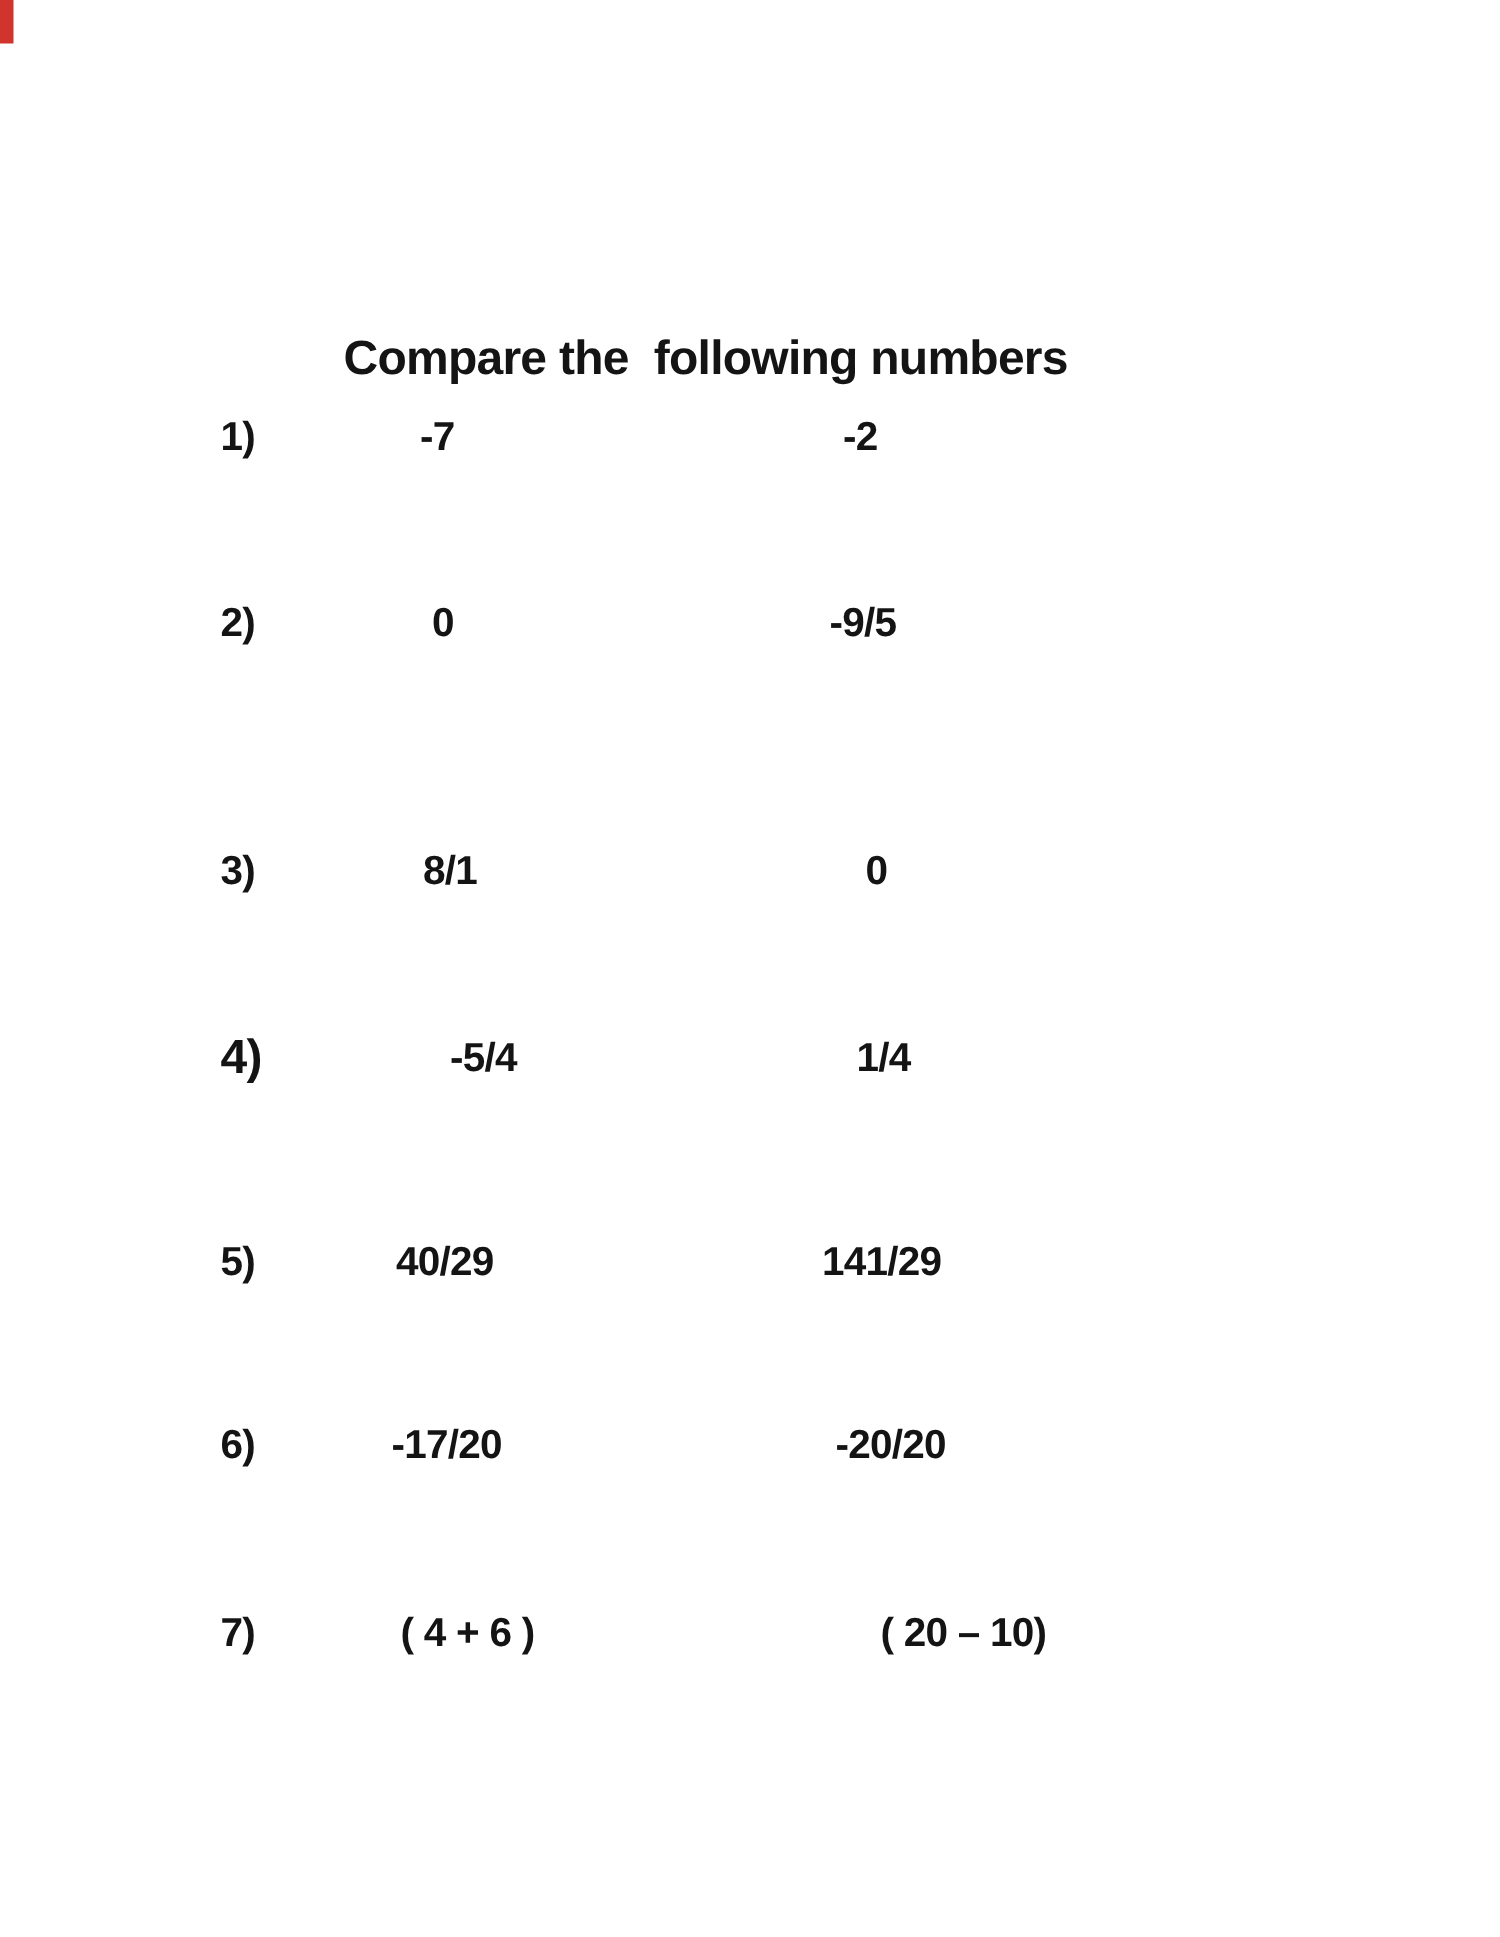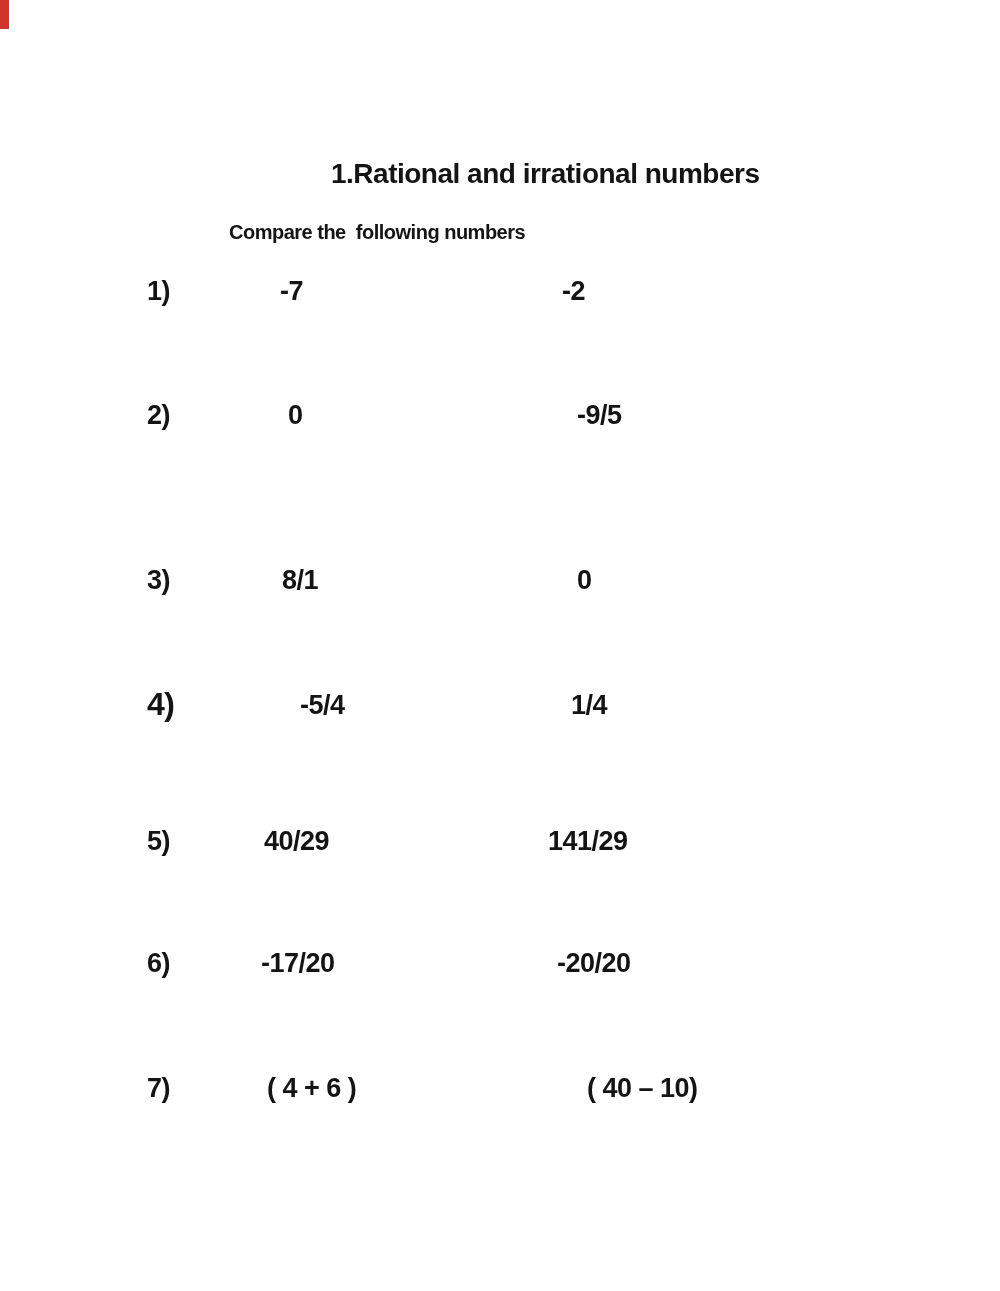--- a/index.html
+++ b/index.html
@@ -24,21 +24,21 @@
     font-size: 28px;
     font-weight: bold;
     letter-spacing: -0.5px;
     line-height: 1;
     white-space: pre;
   }
   .subtitle {
     position: absolute;
     left: 229px; top: 222px;
     margin: 0;
-    font-size: 20px;
+    font-size: 32px;
     font-weight: bold;
     letter-spacing: -0.5px;
     line-height: 1;
     white-space: pre;
   }
   .row { position: absolute; left: 0; top: 0; width: 100%; height: 34px; }
   .row .num {
     position: absolute;
     left: 147px; top: 0;
     font-size: 27px;
@@ -54,32 +54,31 @@
     line-height: 1;
     letter-spacing: -0.5px;
     white-space: pre;
   }
 </style>
 </head>
 <body>
 
 <div class="page" style="background: rgb(255, 255, 255); color: rgb(20, 20, 20);">
   <div class="red-mark" style="background: rgb(208, 52, 44);"></div>
-  <h1 class="title">1.Rational and irrational numbers</h1>
   <h2 class="subtitle">Compare the  following numbers</h2>
   <div id="rows">
       <div class="row" style="top: 278px;">
         <span class="num">1)</span>
         <span class="val" style="left: 280px;">-7</span>
         <span class="val" style="left: 562px;">-2</span>
       </div>
       <div class="row" style="top: 402px;">
         <span class="num">2)</span>
         <span class="val" style="left: 288px;">0</span>
-        <span class="val" style="left: 553px; margin-left: 24px;">-9/5</span>
+        <span class="val" style="left: 553px;">-9/5</span>
       </div>
       <div class="row" style="top: 567px;">
         <span class="num">3)</span>
         <span class="val" style="left: 282px;">8/1</span>
         <span class="val" style="left: 577px;">0</span>
       </div>
       <div class="row" style="top: 692px;">
         <span class="num" style="font-size: 32px; top: -4px;">4)</span>
         <span class="val" style="left: 272px; margin-left: 28px;">-5/4</span>
         <span class="val" style="left: 571px;">1/4</span>
@@ -90,16 +89,16 @@
         <span class="val" style="left: 548px;">141/29</span>
       </div>
       <div class="row" style="top: 950px;">
         <span class="num">6)</span>
         <span class="val" style="left: 261px;">-17/20</span>
         <span class="val" style="left: 557px;">-20/20</span>
       </div>
       <div class="row" style="top: 1075px;">
         <span class="num">7)</span>
         <span class="val" style="left: 267px;">( 4 + 6 )</span>
-        <span class="val" style="left: 587px;">( 40 – 10)</span>
+        <span class="val" style="left: 587px;">( 20 – 10)</span>
       </div>
     </div>
 </div>
 
 </body></html>

